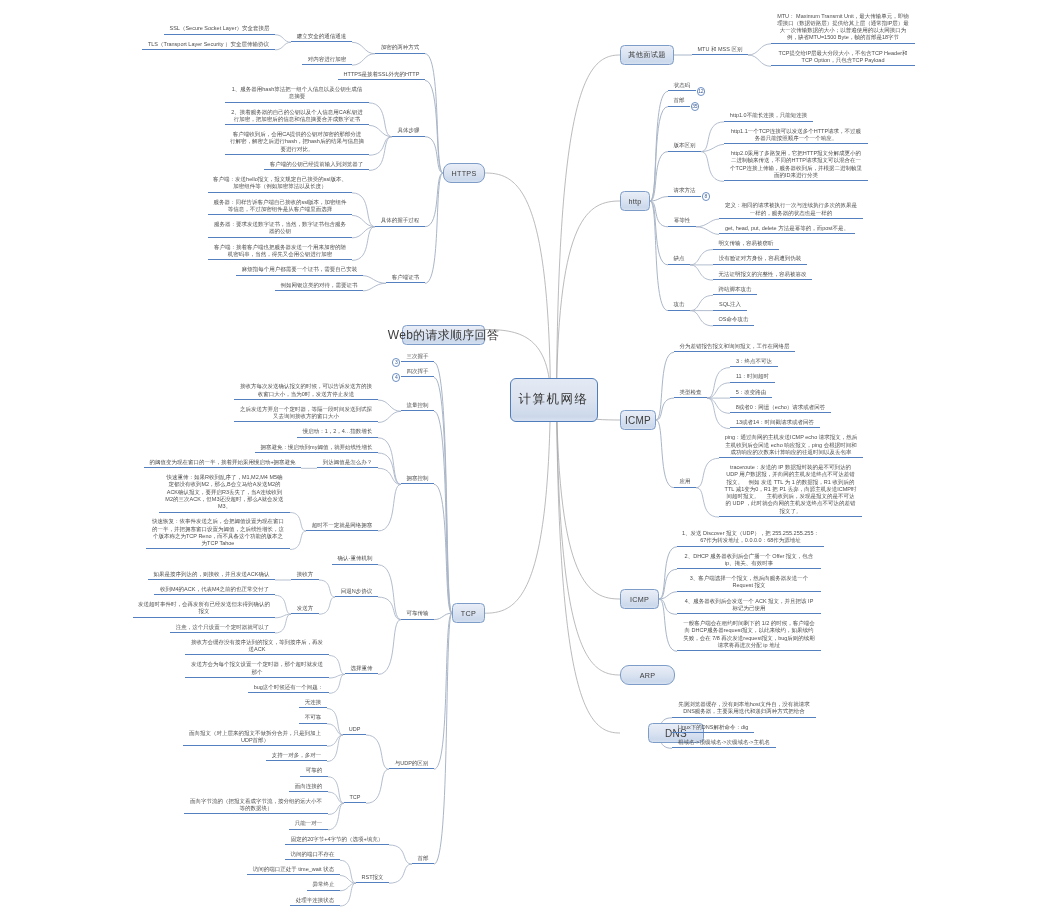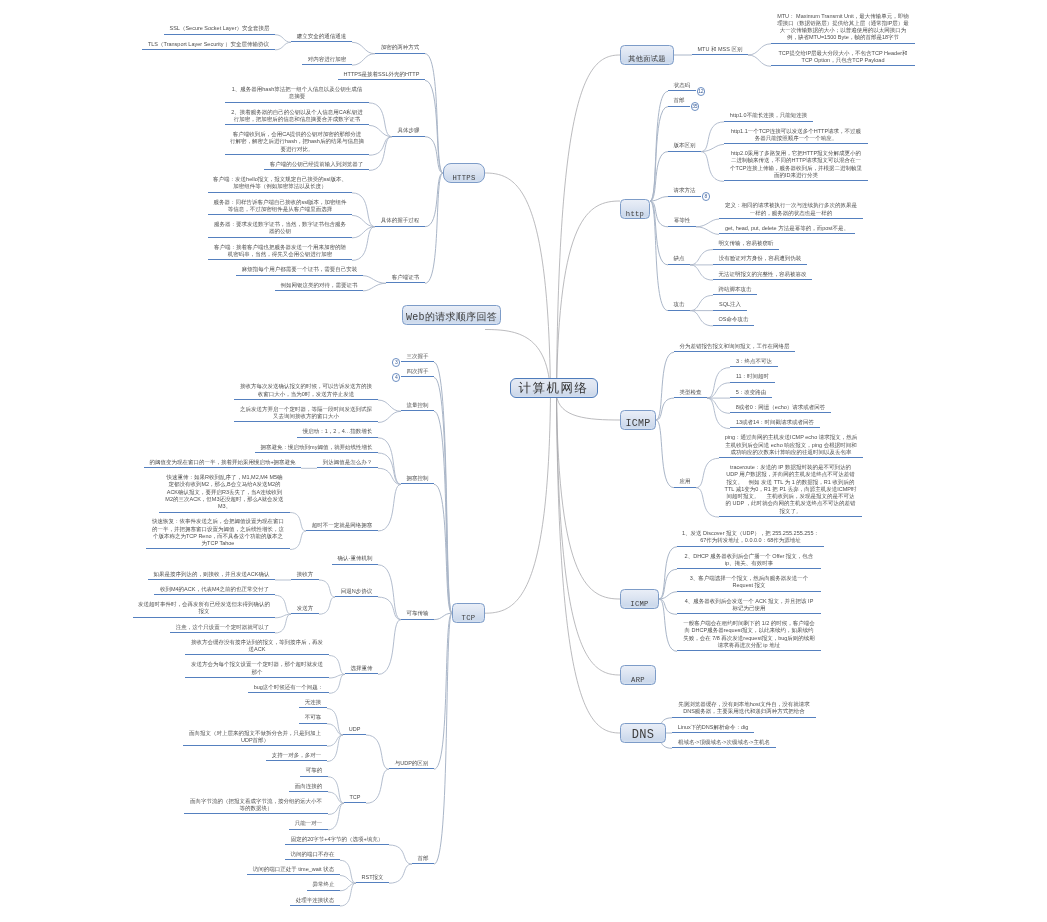--- a/index.html
+++ b/index.html
@@ -1,23 +1,23 @@
 <!DOCTYPE html>
 <html><head>
 <meta charset="utf-8">
 <style>
 html,body{margin:0;padding:0;background:#ffffff;}
 body{width:1047px;height:922px;overflow:hidden;
      font-family:"Liberation Sans",sans-serif;}
 #stage{position:relative;width:1047px;height:922px;background:#ffffff;}
 svg.links{position:absolute;left:0;top:0;width:1047px;height:922px;}
-.node{position:absolute;box-sizing:border-box;display:flex;align-items:flex-end;
+.node{position:absolute;box-sizing:border-box;display:flex;align-items:center;
       justify-content:center;border-radius:4.5px;border:1px solid #7d9cc8;
       background:linear-gradient(180deg,#e9eef7 0%,#dde5f2 40%,#ccd9ec 85%,#d5e0f0 100%);
-      color:#3c3c3c;white-space:nowrap;letter-spacing:.3px;font-family:Liberation Mono, monospace;}
+      color:#3c3c3c;white-space:nowrap;letter-spacing:.3px;}
 .node.root{border:1.8px solid #4f7cbb;border-radius:6px;
       background:linear-gradient(180deg,#e4eaf4 0%,#dde4f0 45%,#ccd8ea 90%,#d8e1f0 100%);
       letter-spacing:1.5px;color:#333;}
 .leaf{position:absolute;box-sizing:border-box;color:#4e4e4e;text-align:center;
       line-height:1.32;padding:0 5px 2.2px 5px;}
 .leaf .ul{position:absolute;left:0;bottom:0;height:0;width:100%;
       border-bottom:1.4px solid #5580bf;}
 .badge{position:absolute;box-sizing:border-box;border:0.9px solid #6d8fc3;
       border-radius:50%;color:#41639a;display:flex;align-items:center;
       justify-content:center;background:#fff;line-height:1;letter-spacing:-0.3px;}
@@ -133,21 +133,21 @@
       <path d="M659.0,599.0 C668.0,599.0 668.0,591.8 677.0,591.8" fill="none" stroke="#aab6c8" stroke-width="1"></path>
       <path d="M659.0,599.0 C668.0,599.0 661.0,614.3 677.0,614.3" fill="none" stroke="#aab6c8" stroke-width="1"></path>
       <path d="M659.0,599.0 C668.0,599.0 660.4,651.3 677.0,651.3" fill="none" stroke="#aab6c8" stroke-width="1"></path>
       <path d="M556.5,394.5 C558.5,652.6 588.3,675.0 620.0,675.0" fill="none" stroke="#a9a9ad" stroke-width="0.8"></path>
       <path d="M556.5,394.5 C558.5,705.9 588.3,733.0 620.0,733.0" fill="none" stroke="#a9a9ad" stroke-width="0.8"></path>
       <path d="M654.0,733.0 C663.0,733.0 656.0,717.8 672.0,717.8" fill="none" stroke="#aab6c8" stroke-width="1"></path>
       <path d="M654.0,733.0 L672.0,733.0" fill="none" stroke="#aab6c8" stroke-width="1"></path>
       <path d="M654.0,733.0 C663.0,733.0 656.0,748.3 672.0,748.3" fill="none" stroke="#aab6c8" stroke-width="1"></path>
     </svg>
   <div id="nodes">
-      <div class="node root" style="left: 509.5px; top: 377.5px; width: 88px; height: 20px; font-size: 12.5px;">
+      <div class="node root" style="left: 509.5px; top: 377.5px; width: 88px; height: 44px; font-size: 12.5px;">
         <span>计算机网络</span>
       </div>
       <div class="node" style="left: 443px; top: 163px; width: 42px; height: 20px; font-size: 7.2px; border-radius: 8px;">
         <span>HTTPS</span>
       </div>
       <div class="leaf" style="left: 375px; top: 44.3px; width: 50px; height: 9.4px; font-size: 5.5px; line-height: 1.32;"><span>加密的两种方式</span><i class="ul"></i></div>
       <div class="leaf" style="left: 291px; top: 32.8px; width: 61px; height: 9.4px; font-size: 5.5px; line-height: 1.32;"><span>建立安全的通信通道</span><i class="ul"></i></div>
       <div class="leaf" style="left: 164px; top: 25.2px; width: 111px; height: 9.4px; font-size: 5.5px; line-height: 1.32;"><span>SSL（Secure Socket Layer）安全套接层</span><i class="ul"></i></div>
       <div class="leaf" style="left: 142px; top: 40.5px; width: 133px; height: 9.4px; font-size: 5.5px; line-height: 1.32;"><span>TLS（Transport Layer Security ）安全层传输协议</span><i class="ul"></i></div>
       <div class="leaf" style="left: 302px; top: 55.7px; width: 50px; height: 9.4px; font-size: 5.5px; line-height: 1.32;"><span>对内容进行加密</span><i class="ul"></i></div>
@@ -158,21 +158,21 @@
       <div class="leaf" style="left: 225px; top: 131.2px; width: 144px; height: 23.9px; font-size: 5.5px; line-height: 1.32;"><span>客户端收到后，会用CA提供的公钥对加密的那部分进行解密，解密之后进行hash，把hash后的结果与信息摘要进行对比。</span><i class="ul"></i></div>
       <div class="leaf" style="left: 264px; top: 161px; width: 105px; height: 9.4px; font-size: 5.5px; line-height: 1.32;"><span>客户端的公钥已经提前输入到浏览器了</span><i class="ul"></i></div>
       <div class="leaf" style="left: 375px; top: 217.2px; width: 50px; height: 9.4px; font-size: 5.5px; line-height: 1.32;"><span>具体的握手过程</span><i class="ul"></i></div>
       <div class="leaf" style="left: 208px; top: 176.2px; width: 144px; height: 16.7px; font-size: 5.5px; line-height: 1.32;"><span>客户端：发送hello报文，报文规定自己接受的ssl版本、加密组件等（例如加密算法以及长度）</span><i class="ul"></i></div>
       <div class="leaf" style="left: 208px; top: 198.7px; width: 144px; height: 16.7px; font-size: 5.5px; line-height: 1.32;"><span>服务器：同样告诉客户端自己接收的ssl版本，加密组件等信息，不过加密组件是从客户端里面选择</span><i class="ul"></i></div>
       <div class="leaf" style="left: 208px; top: 221.2px; width: 144px; height: 16.7px; font-size: 5.5px; line-height: 1.32;"><span>服务器：要求发送数字证书，当然，数字证书包含服务器的公钥</span><i class="ul"></i></div>
       <div class="leaf" style="left: 208px; top: 243.7px; width: 144px; height: 16.7px; font-size: 5.5px; line-height: 1.32;"><span>客户端：接着客户端也把服务器发送一个用来加密的随机密码串，当然，得先又会用公钥进行加密</span><i class="ul"></i></div>
       <div class="leaf" style="left: 386px; top: 273.8px; width: 39px; height: 9.4px; font-size: 5.5px; line-height: 1.32;"><span>客户端证书</span><i class="ul"></i></div>
       <div class="leaf" style="left: 236px; top: 266.2px; width: 127px; height: 9.4px; font-size: 5.5px; line-height: 1.32;"><span>麻烦指每个用户都需要一个证书，需要自己安装</span><i class="ul"></i></div>
       <div class="leaf" style="left: 275px; top: 281.5px; width: 88px; height: 9.4px; font-size: 5.5px; line-height: 1.32;"><span>例如网银这类的对待，需要证书</span><i class="ul"></i></div>
-      <div class="node" style="left: 402px; top: 305px; width: 99px; height: 20px; font-size: 10px;">
+      <div class="node" style="left: 402px; top: 325px; width: 83px; height: 20px; font-size: 12px;">
         <span>Web的请求顺序回答</span>
       </div>
       <div class="node" style="left: 452px; top: 603.2px; width: 33px; height: 20px; font-size: 7.2px;">
         <span>TCP</span>
       </div>
       <div class="leaf" style="left: 401px; top: 352.8px; width: 33px; height: 9.4px; font-size: 5.5px; line-height: 1.32;"><span>三次握手</span><i class="ul"></i></div>
       <div class="badge" style="left: 391.9px; top: 358px; width: 8.6px; height: 8.6px; font-size: 5px;">3</div>
       <div class="leaf" style="left: 401px; top: 368.1px; width: 33px; height: 9.4px; font-size: 5.5px; line-height: 1.32;"><span>四次挥手</span><i class="ul"></i></div>
       <div class="badge" style="left: 391.9px; top: 373.2px; width: 8.6px; height: 8.6px; font-size: 5px;">4</div>
       <div class="leaf" style="left: 401px; top: 401.8px; width: 33px; height: 9.4px; font-size: 5.5px; line-height: 1.32;"><span>流量控制</span><i class="ul"></i></div>
@@ -216,21 +216,21 @@
       <div class="leaf" style="left: 285px; top: 850.8px; width: 55px; height: 9.4px; font-size: 5.5px; line-height: 1.32;"><span>访问的端口不存在</span><i class="ul"></i></div>
       <div class="leaf" style="left: 247px; top: 866.1px; width: 93px; height: 9.4px; font-size: 5.5px; line-height: 1.32;"><span>访问的端口正处于 time_wait 状态</span><i class="ul"></i></div>
       <div class="leaf" style="left: 307px; top: 881.3px; width: 33px; height: 9.4px; font-size: 5.5px; line-height: 1.32;"><span>异常终止</span><i class="ul"></i></div>
       <div class="leaf" style="left: 290px; top: 896.6px; width: 50px; height: 9.4px; font-size: 5.5px; line-height: 1.32;"><span>处理半连接状态</span><i class="ul"></i></div>
       <div class="node" style="left: 620px; top: 45px; width: 54px; height: 20px; font-size: 7.2px;">
         <span>其他面试题</span>
       </div>
       <div class="leaf" style="left: 692px; top: 45.5px; width: 56px; height: 9.4px; font-size: 5.5px; line-height: 1.32;"><span>MTU 和 MSS 区别</span><i class="ul"></i></div>
       <div class="leaf" style="left: 771px; top: 12.6px; width: 144px; height: 31.2px; font-size: 5.5px; line-height: 1.32;"><span>MTU： Maximum Transmit Unit，最大传输单元，即物理接口（数据链路层）提供给其上层（通常指IP层）最大一次传输数据的大小；以普遍使用的以太网接口为例，缺省MTU=1500 Byte，帧的首部是18字节</span><i class="ul"></i></div>
       <div class="leaf" style="left: 771px; top: 49.5px; width: 144px; height: 16.7px; font-size: 5.5px; line-height: 1.32;"><span>TCP提交给IP层最大分段大小，不包含TCP Header和TCP Option，只包含TCP Payload</span><i class="ul"></i></div>
-      <div class="node" style="left: 620px; top: 191px; width: 30px; height: 20px; font-size: 7.2px; margin-top: 8px;">
+      <div class="node" style="left: 620px; top: 191px; width: 30px; height: 20px; font-size: 7.2px;">
         <span>http</span>
       </div>
       <div class="leaf" style="left: 668px; top: 81.9px; width: 28px; height: 9.4px; font-size: 5.5px; line-height: 1.32;"><span>状态码</span><i class="ul"></i></div>
       <div class="badge" style="left: 696.5px; top: 87.1px; width: 8.6px; height: 8.6px; font-size: 5px;">12</div>
       <div class="leaf" style="left: 668px; top: 97.2px; width: 22px; height: 9.4px; font-size: 5.5px; line-height: 1.32;"><span>首部</span><i class="ul"></i></div>
       <div class="badge" style="left: 690.5px; top: 102.3px; width: 8.6px; height: 8.6px; font-size: 5px;">35</div>
       <div class="leaf" style="left: 668px; top: 142.2px; width: 33px; height: 9.4px; font-size: 5.5px; line-height: 1.32;"><span>版本区别</span><i class="ul"></i></div>
       <div class="leaf" style="left: 724px; top: 112.4px; width: 89px; height: 9.4px; font-size: 5.5px; line-height: 1.32;"><span>http1.0不能长连接，只能短连接</span><i class="ul"></i></div>
       <div class="leaf" style="left: 724px; top: 127.7px; width: 144px; height: 16.7px; font-size: 5.5px; line-height: 1.32;"><span>http1.1一个TCP连接可以发送多个HTTP请求，不过服务器只能按照顺序一个一个响应。</span><i class="ul"></i></div>
       <div class="leaf" style="left: 724px; top: 150.2px; width: 144px; height: 31.2px; font-size: 5.5px; line-height: 1.32;"><span>http2.0采用了多路复用，它把HTTP报文分解成更小的二进制帧来传送，不同的HTTP请求报文可以混合在一个TCP连接上传输，服务器收到后，并根据二进制帧里面的ID来进行分类</span><i class="ul"></i></div>
@@ -261,23 +261,23 @@
       <div class="leaf" style="left: 719px; top: 434.4px; width: 144px; height: 23.9px; font-size: 5.5px; line-height: 1.32;"><span>ping：通过向网的主机发送ICMP echo 请求报文，然后主机收到后会回送 echo 响应报文，ping 会根据时间和成功响应的次数来计算响应的往返时间以及丢包率</span><i class="ul"></i></div>
       <div class="leaf" style="left: 719px; top: 464.1px; width: 143px; height: 53px; font-size: 5.5px; line-height: 1.32;"><span>traceroute：发送的 IP 数据报封装的是不可到达的 UDP 用户数据报，并向网的主机发送终点不可达差错报文。　例如 发送 TTL 为 1 的数据报，R1 收到后的 TTL 减1变为0，R1 把 P1 丢弃，向源主机发送ICMP时间超时报文。　 主机收到后，发现是报文的是不可达的 UDP ，此时就会向网的主机发送终点不可达的差错报文了。</span><i class="ul"></i></div>
       <div class="node" style="left: 620px; top: 589px; width: 39px; height: 20px; font-size: 7.2px;">
         <span>ICMP</span>
       </div>
       <div class="leaf" style="left: 677px; top: 530px; width: 147px; height: 16.7px; font-size: 5.5px; line-height: 1.32;"><span>1、发送 Discover 报文（UDP），把 255.255.255.255：67作为转发地址，0.0.0.0：68作为源地址</span><i class="ul"></i></div>
       <div class="leaf" style="left: 677px; top: 552.5px; width: 144px; height: 16.7px; font-size: 5.5px; line-height: 1.32;"><span>2、DHCP 服务器收到后会广播一个 Offer 报文，包含 ip、掩关、有效时事</span><i class="ul"></i></div>
       <div class="leaf" style="left: 677px; top: 575px; width: 144px; height: 16.7px; font-size: 5.5px; line-height: 1.32;"><span>3、客户端选择一个报文，然后向服务器发送一个 Request 报文</span><i class="ul"></i></div>
       <div class="leaf" style="left: 677px; top: 597.5px; width: 144px; height: 16.7px; font-size: 5.5px; line-height: 1.32;"><span>4、服务器收到后会发送一个 ACK 报文，并且把该 IP 标记为已使用</span><i class="ul"></i></div>
       <div class="leaf" style="left: 677px; top: 620px; width: 144px; height: 31.2px; font-size: 5.5px; line-height: 1.32;"><span>一般客户端会在租约时间剩下的 1/2 的时候，客户端会向 DHCP服务器request报文，以此来续约，如果续约失败，会在 7/8 再次发送request报文，bug后则的续期请求将再进次分配 ip 地址</span><i class="ul"></i></div>
-      <div class="node" style="left: 620px; top: 665px; width: 36px; height: 20px; font-size: 7.2px;">
+      <div class="node" style="left: 620px; top: 665px; width: 55px; height: 20px; font-size: 7.2px; border-radius: 9px;">
         <span>ARP</span>
       </div>
-      <div class="node" style="left: 620px; top: 723px; width: 46px; height: 20px; font-size: 12px;">
+      <div class="node" style="left: 648px; top: 723px; width: 56px; height: 20px; font-size: 10px;">
         <span>DNS</span>
       </div>
       <div class="leaf" style="left: 672px; top: 701px; width: 144px; height: 16.7px; font-size: 5.5px; line-height: 1.32;"><span>先测浏览器缓存，没有则本地host文件自，没有就请求DNS服务器，主要采用迭代和递归两种方式把给合</span><i class="ul"></i></div>
       <div class="leaf" style="left: 672px; top: 723.5px; width: 82px; height: 9.4px; font-size: 5.5px; line-height: 1.32;"><span>Linux下的DNS解析命令：dig</span><i class="ul"></i></div>
       <div class="leaf" style="left: 672px; top: 738.8px; width: 104px; height: 9.4px; font-size: 5.5px; line-height: 1.32;"><span>根域名-&gt;顶级域名-&gt;次级域名-&gt;主机名</span><i class="ul"></i></div>
     </div>
 </div>
 
 </body></html>

